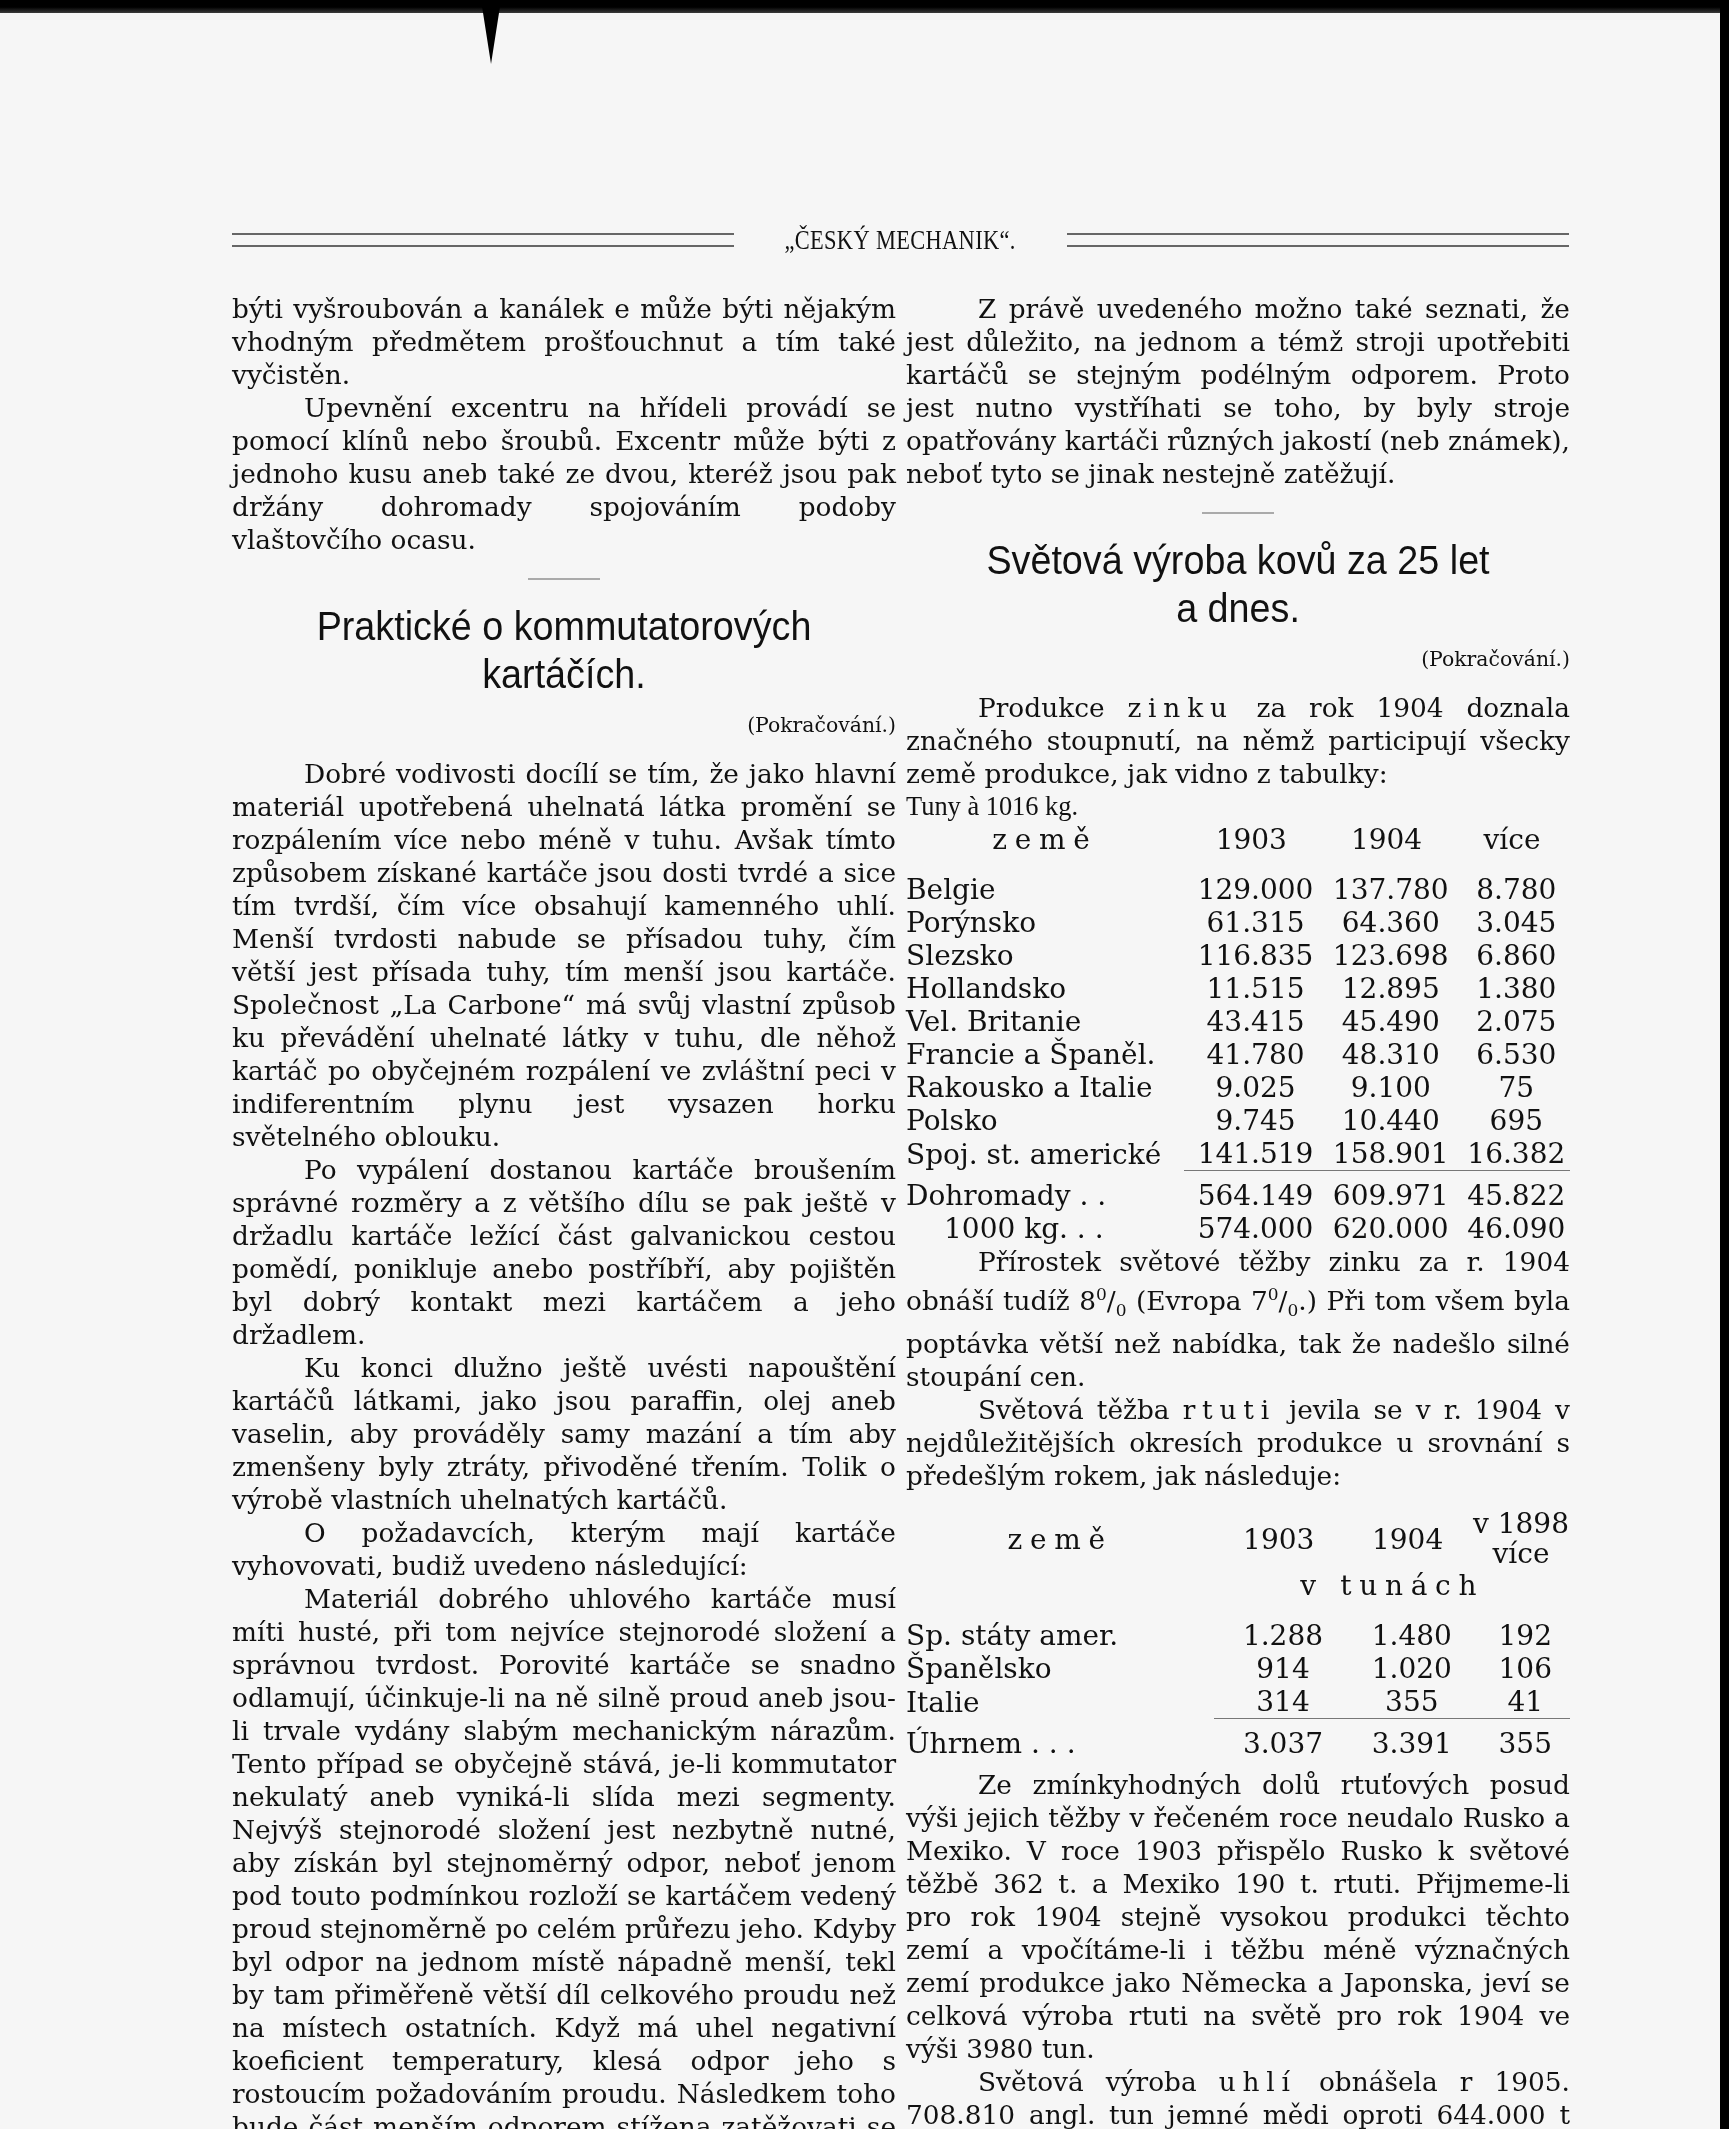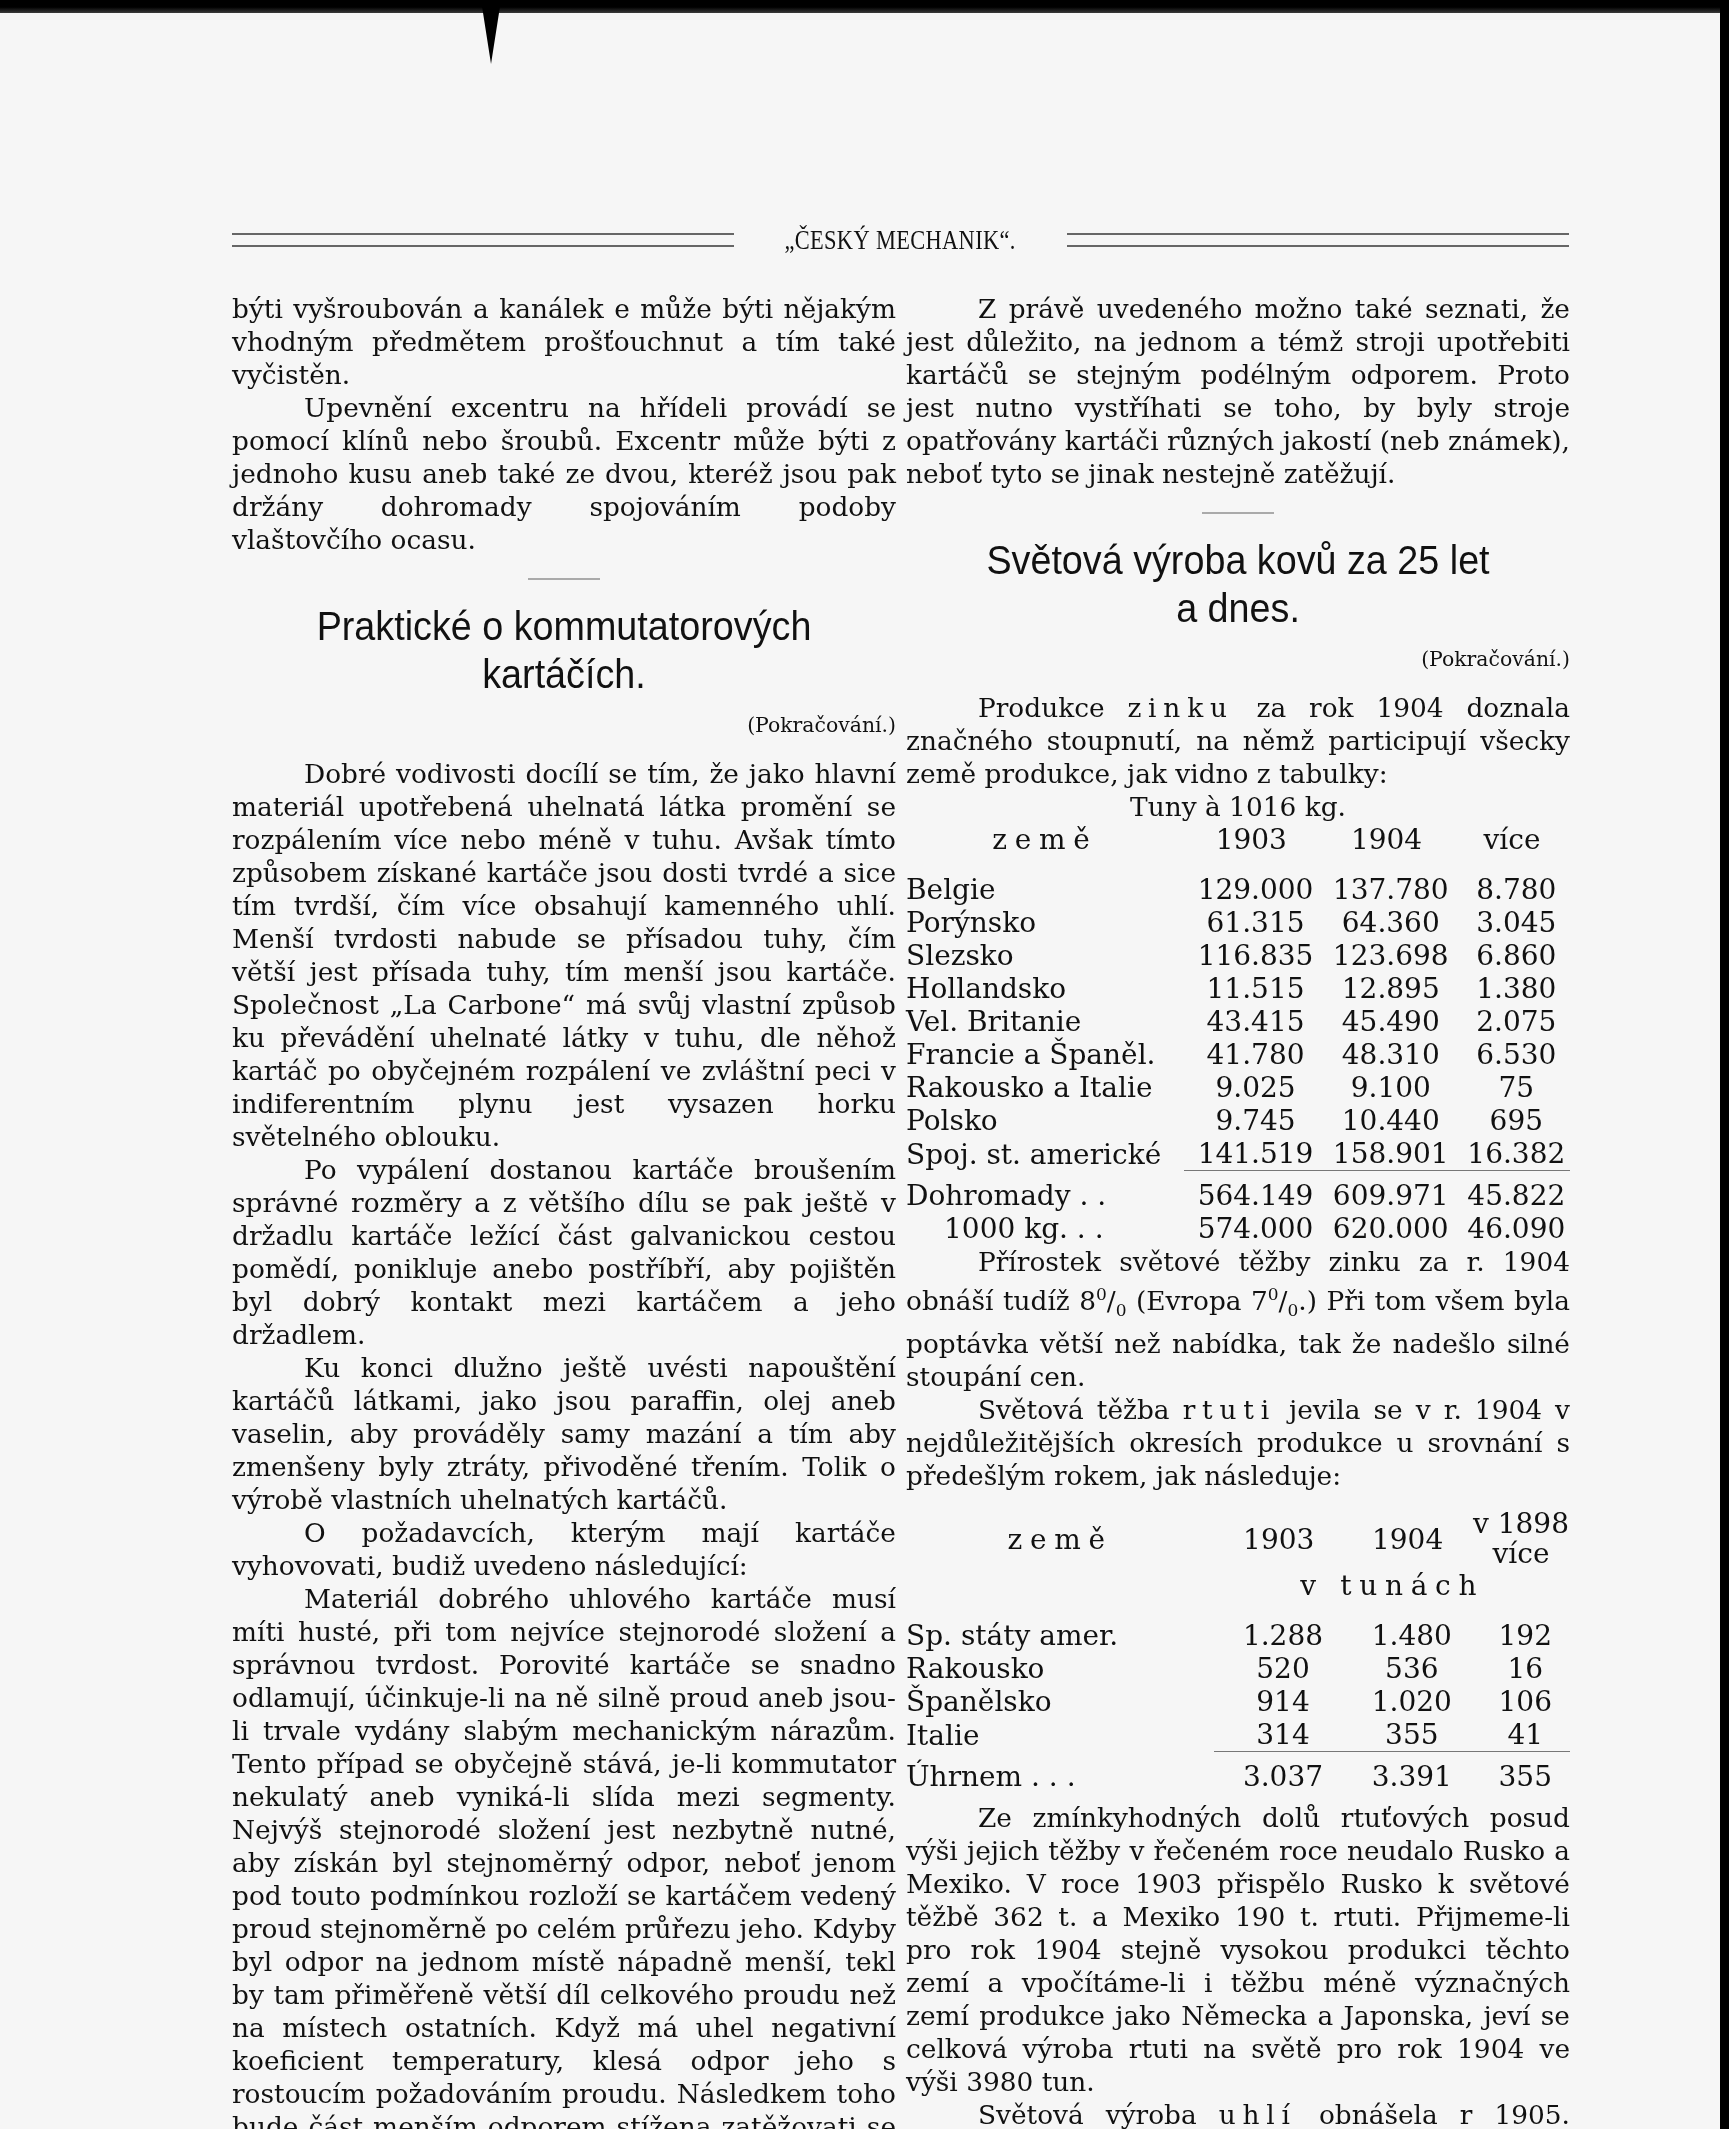--- a/index.html
+++ b/index.html
@@ -21,21 +21,21 @@
   .col-left { left: 232px; }
   .col-right { left: 906px; }
   .column p { margin: 0; text-indent: 0; }
   .column p.ind { text-indent: 72px; }
   .column .cont { text-indent: 0; }
 
   .sep { width: 72px; height: 1.7px; background: #aaa; margin: 22px auto 22px auto; }
   .article-title { font-family: "Liberation Sans", sans-serif; font-weight: normal; text-align: center; font-size: 41px; line-height: 48px; margin: 0 0 12.8px 0; transform: scaleX(0.92); }
   .cont-note { text-align: right; font-size: 20.4px; line-height: 30px; margin: 12px 0 17px 0; }
 
-  .table-caption { text-align: center; }
+  .table-caption { text-align: left; font-family: Liberation Serif, serif; }
   table.data { width: 100%; border-collapse: collapse; font-size: 28px; line-height: 33px; }
   table.data td { padding: 0; white-space: nowrap; }
   table.data td.num { text-align: center; padding-left: 8.5px; }
   table.data td.lbl { text-align: left; }
   table.data tr.hdr td { text-align: center; padding-bottom: 17px; }
   table.data tr.hdr td.spaced { letter-spacing: 7.7px; }
   table.data tr.rule td.line { border-top: 1.7px solid #777; height: 7.7px; }
   .small-sup { font-size: 17px; vertical-align: super; }
   .small-sub { font-size: 17px; vertical-align: sub; }
   .spaced-word { letter-spacing: 6.8px; }
@@ -191,26 +191,20 @@
       <td></td>
       <td colspan="3" class="spaced">v tunách</td>
     </tr>
     <tr>
       <td class="lbl">Sp. státy amer.</td>
       <td class="num">1.288</td>
       <td class="num">1.480</td>
       <td class="num">192</td>
     </tr>
     <tr>
-      <td class="lbl">Rakousko</td>
-      <td class="num">520</td>
-      <td class="num">536</td>
-      <td class="num">16</td>
-    </tr>
-    <tr>
       <td class="lbl">Španělsko</td>
       <td class="num">914</td>
       <td class="num">1.020</td>
       <td class="num">106</td>
     </tr>
     <tr>
       <td class="lbl">Italie</td>
       <td class="num">314</td>
       <td class="num">355</td>
       <td class="num">41</td>

